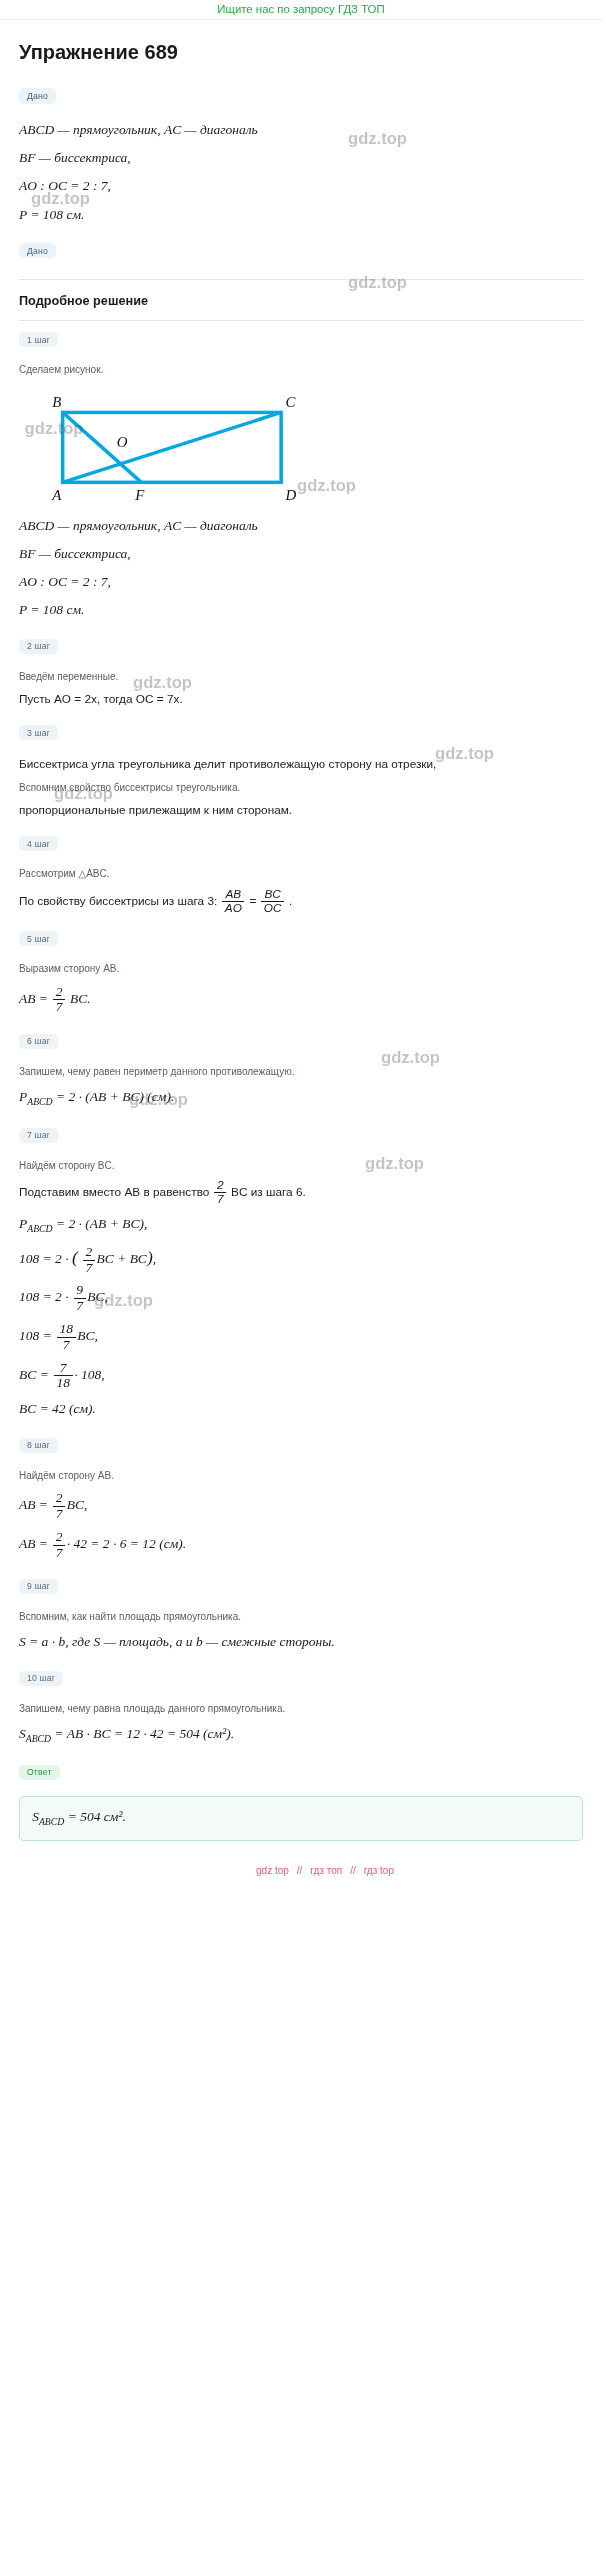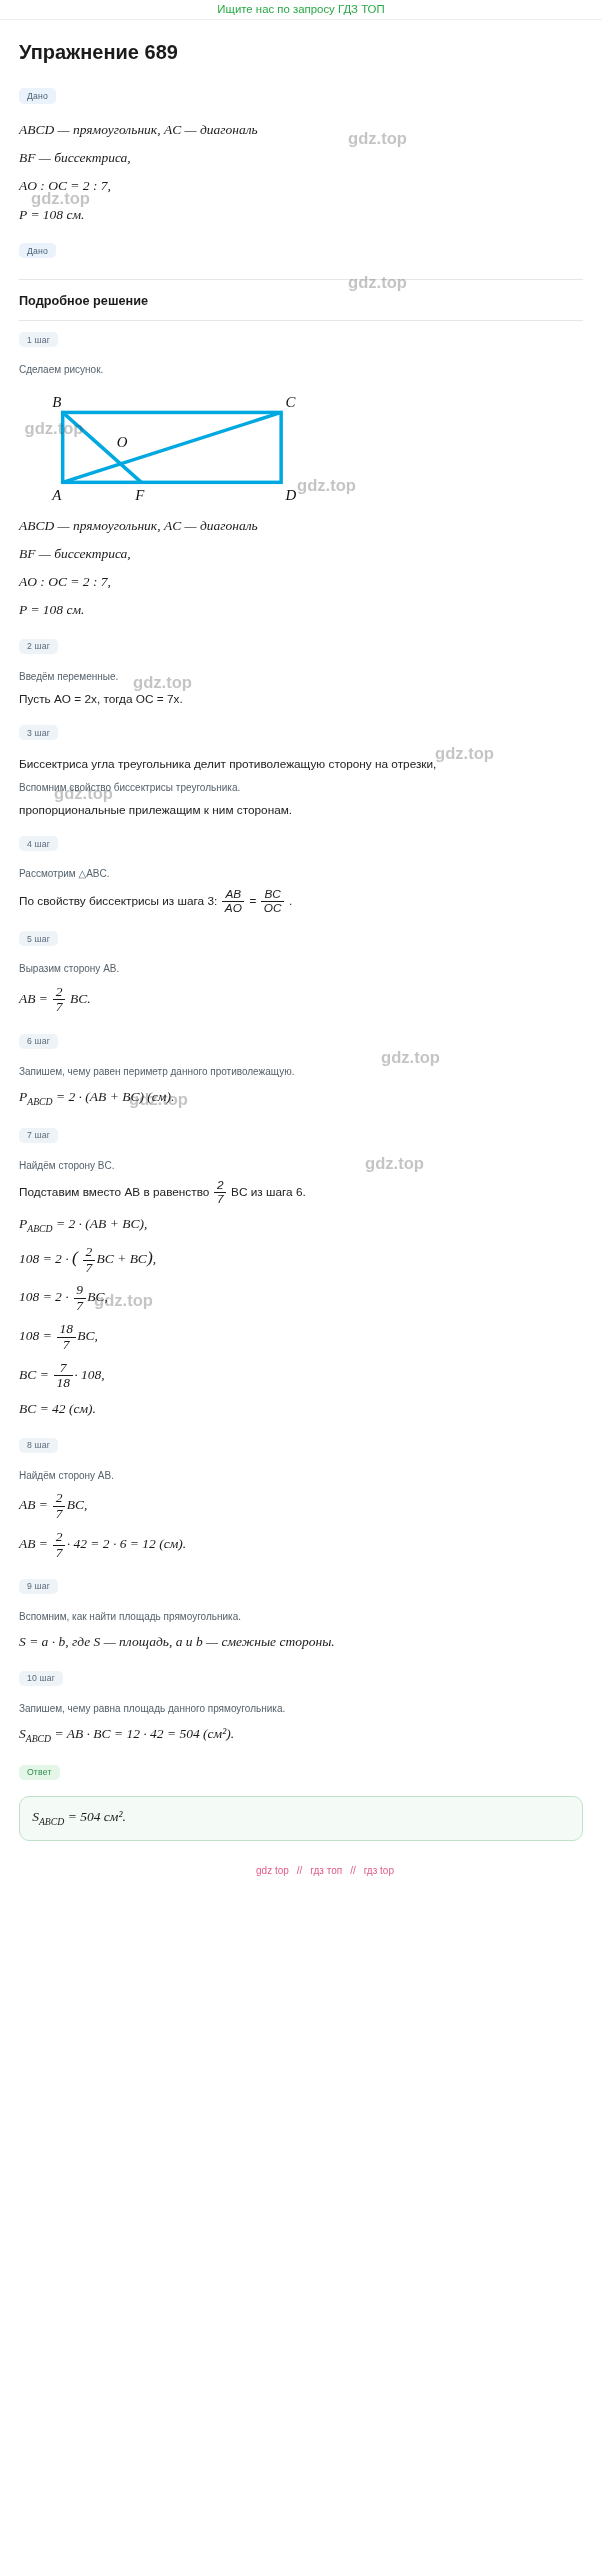--- a/index.html
+++ b/index.html
@@ -115,21 +115,21 @@
     border-bottom: 0.9px solid #1b1b1b;
     padding: 0 2.6px;
   }
   .frac .den {
     display: block;
     padding: 0 2.6px;
   }
   .answerbox {
     border: 0.9px solid #bfe3c8;
     background: #f4fbf6;
-    border-radius: 10px;
+    border-radius: 5px;
     padding: 10.5px 12.2px;
     margin: 7px 0 15.7px 0;
   }
   .footer {
     text-align: center;
     font-size: 10px;
     color: #e05a8a;
     padding: 8.7px 0 12.2px 0;
     margin-left: 48px;
   }

